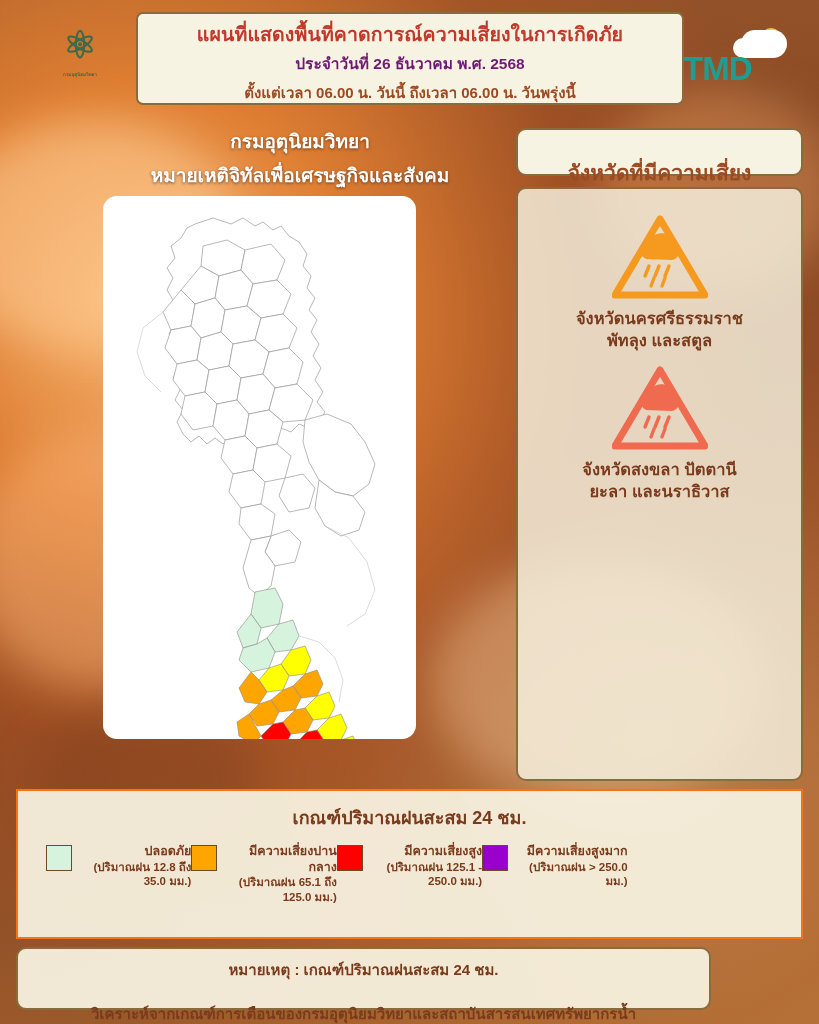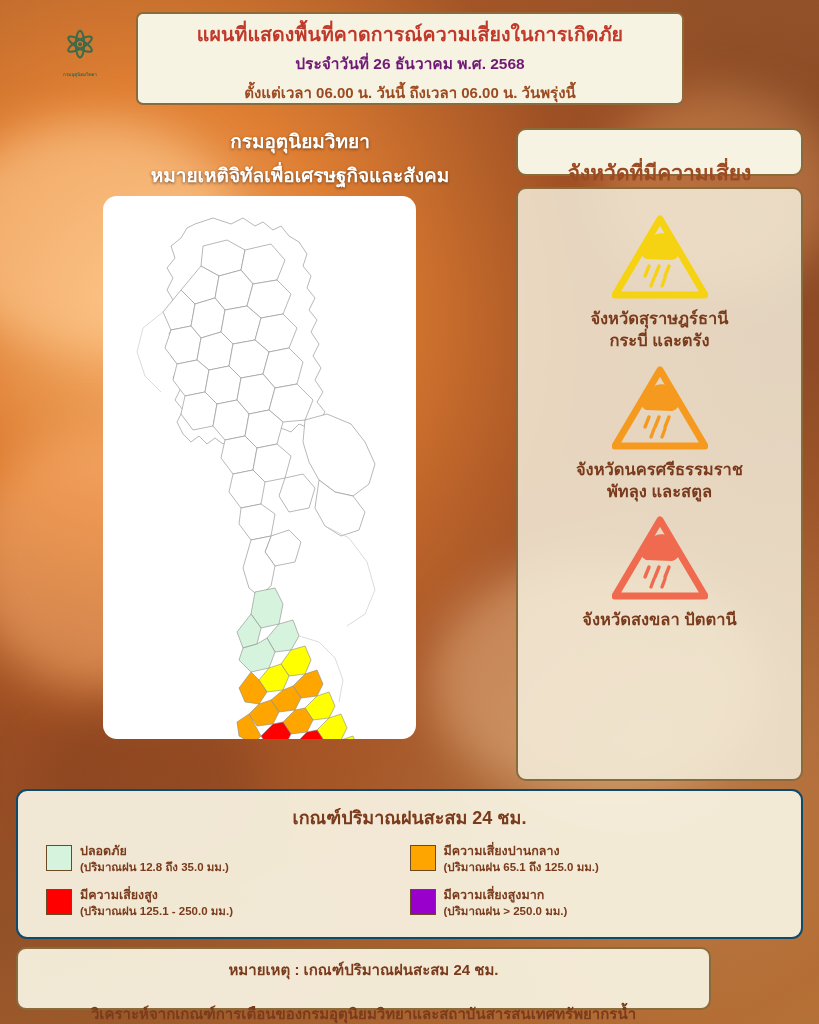--- a/index.html
+++ b/index.html
@@ -94,26 +94,26 @@
     padding-top: 26px;
   }
   .risk-item { width: 100%; text-align: center; margin-bottom: 6px; }
   .risk-item + .risk-item { margin-top: 14px; text-align: center; }
   .tri-wrap { width: 100%; display:flex; justify-content:center; }
   .risk-label { color: #7a3b1c; font-size: 16.5px; font-weight: bold; line-height: 1.35; margin-top: 8px; }
 
   
   .legend {
     position: absolute; left: 16px; top: 789px; width: 787px; height: 150px;
-    background: rgba(247,243,226,.93); border: 2px solid #0c4a6e; border-radius: 11px;
+    background: rgba(247,243,226,.93); border: 2px solid #f97316; border-radius: 0;
   }
   .legend-title { text-align:center; color:#7a3b1c; font-size: 18px; font-weight:bold; margin-top: 12px;}
   .legend-grid {
     margin-top: 12px; padding: 0 28px;
-    display: grid; grid-template-columns: 1fr 1fr; grid-row-gap: 14px;
+    display: grid; grid-template-columns: 1fr 1fr 1fr 1fr 1fr; grid-row-gap: 14px; text-align: right;
   }
   .lg-item { display: flex; align-items: flex-start; gap: 8px; }
   .swatch { width: 26px; height: 26px; border: 1px solid #6b4a24; flex: 0 0 auto; margin-top: 1px;}
   .lg-txt-1 { color:#7a3b1c; font-size: 12.5px; font-weight: bold; line-height: 1.25;}
   .lg-txt-2 { color:#7a3b1c; font-size: 11.5px; font-weight: bold; line-height: 1.25;}
 
   
   .note {
     position: absolute; left: 16px; top: 947px; width: 695px; height: 63px;
     background: rgba(247,243,226,.93); border: 2px solid #8a6b3c; border-radius: 10px;
@@ -139,20 +139,25 @@
       <div class="emblem-sym">⚛</div>
       <div class="emblem-cap">กรมอุตุนิยมวิทยา</div>
     </div>
 
     <div class="title-box">
       <div class="title-line1">แผนที่แสดงพื้นที่คาดการณ์ความเสี่ยงในการเกิดภัย</div>
       <div class="title-line2">ประจำวันที่ 26 ธันวาคม พ.ศ. 2568</div>
       <div class="title-line3">ตั้งแต่เวลา 06.00 น. วันนี้ ถึงเวลา 06.00 น. วันพรุ่งนี้</div>
     </div>
 
+    <div class="tmd-logo">
+      <div class="tmd-sun"></div>
+      <div class="tmd-cloud"></div>
+      <div class="tmd-text">TMD</div>
+    </div>
   </div>
 
   <div class="org">
     <div class="org-l1">กรมอุตุนิยมวิทยา</div>
     <div class="org-l2">หมายเหติจิทัลเพื่อเศรษฐกิจและสังคม</div>
   </div>
 
   <div class="map-panel">
     <svg class="map-svg" viewBox="0 0 313 543">
       <g fill="#ffffff" stroke="#9a9a9a" stroke-width="0.7">
@@ -223,39 +228,20 @@
       </g>
     </svg>
   </div>
 
   <div class="risk-head">
     <span class="risk-head-txt">จังหวัดที่มีความเสี่ยง</span>
   </div>
 
   <div class="risk-body">
 
-    <div class="risk-item">
-      <div class="tri-wrap">
-        <svg width="96" height="84" viewBox="0 0 96 84">
-          <path d="M48 4 L93 80 L3 80 Z" fill="none" stroke="#f5d312" stroke-width="7" stroke-linejoin="round"></path>
-          <path d="M34 44 a10 10 0 0 1 4 -19 a13 13 0 0 1 24 3 a9 9 0 0 1 -2 17 Z" fill="#f5d312"></path>
-          <g stroke="#f5d312" stroke-width="3.4" stroke-linecap="round">
-            <line x1="37" y1="51" x2="33" y2="61"></line>
-            <line x1="47" y1="51" x2="43" y2="61"></line>
-            <line x1="57" y1="51" x2="53" y2="61"></line>
-            <line x1="42" y1="63" x2="39" y2="71"></line>
-            <line x1="53" y1="63" x2="50" y2="71"></line>
-          </g>
-        </svg>
-      </div>
-      <div class="risk-label">
-        <div>จังหวัดสุราษฎร์ธานี</div>
-        <div>กระบี่ และตรัง</div>
-      </div>
-    </div>
 
     <div class="risk-item">
       <div class="tri-wrap">
         <svg width="96" height="84" viewBox="0 0 96 84">
           <path d="M48 4 L93 80 L3 80 Z" fill="none" stroke="#f59a1e" stroke-width="7" stroke-linejoin="round"></path>
           <path d="M34 44 a10 10 0 0 1 4 -19 a13 13 0 0 1 24 3 a9 9 0 0 1 -2 17 Z" fill="#f59a1e"></path>
           <g stroke="#f59a1e" stroke-width="3.4" stroke-linecap="round">
             <line x1="37" y1="51" x2="33" y2="61"></line>
             <line x1="47" y1="51" x2="43" y2="61"></line>
             <line x1="57" y1="51" x2="53" y2="61"></line>
@@ -279,20 +265,21 @@
             <line x1="37" y1="51" x2="33" y2="61"></line>
             <line x1="47" y1="51" x2="43" y2="61"></line>
             <line x1="57" y1="51" x2="53" y2="61"></line>
             <line x1="42" y1="63" x2="39" y2="71"></line>
             <line x1="53" y1="63" x2="50" y2="71"></line>
           </g>
         </svg>
       </div>
       <div class="risk-label">
         <div>จังหวัดสงขลา ปัตตานี</div>
+        <div>ยะลา และนราธิวาส</div>
       </div>
     </div>
 
   </div>
 
   <div class="legend">
     <div class="legend-title">เกณฑ์ปริมาณฝนสะสม 24 ชม.</div>
     <div class="legend-grid">
 
       <div class="lg-item">

